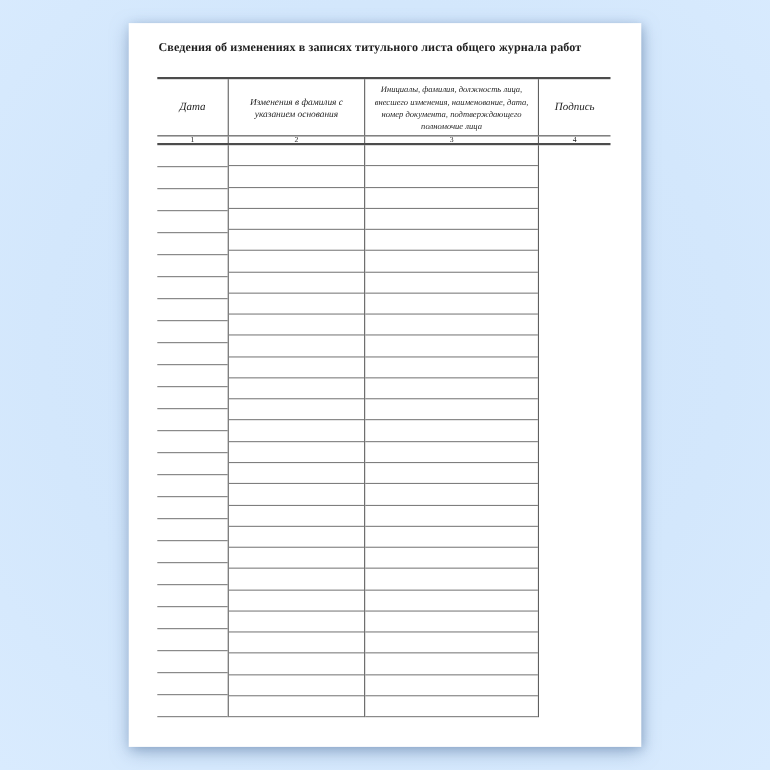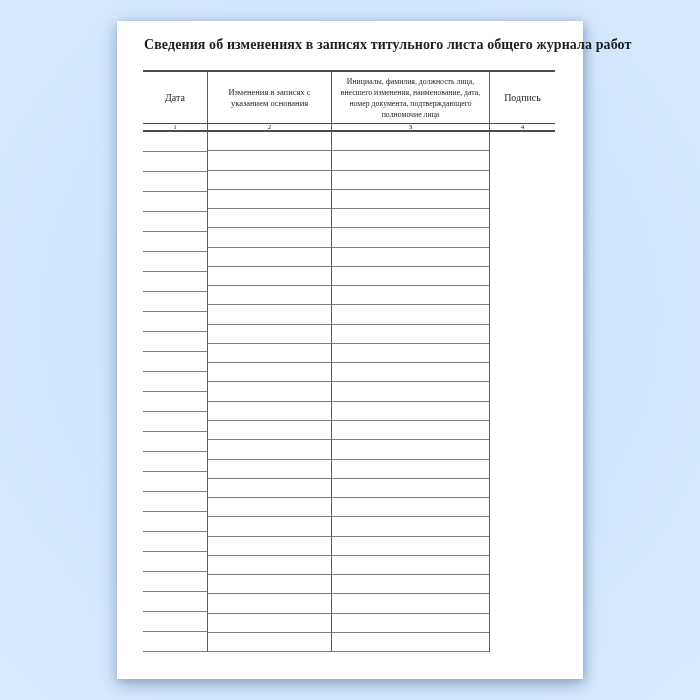--- a/index.html
+++ b/index.html
@@ -23,21 +23,21 @@
     width: 466px;
     height: 658px;
     background: #ffffff;
     box-shadow: 0 5px 16px rgba(96, 128, 168, 0.55), 2px 2px 8px rgba(96, 128, 168, 0.35);
   }
   .title {
     position: absolute;
     left: 27px;
     top: 16px;
     width: 414px;
-    font-size: 14px;
+    font-size: 11px;
     font-weight: bold;
     color: #1f1f1f;
     letter-spacing: 0.1px;
     white-space: nowrap;
   }
   .table {
     position: absolute;
     left: 26px;
     top: 49px;
     width: 412px;
@@ -50,21 +50,21 @@
   }
   .th {
     box-sizing: border-box;
     display: flex;
     align-items: center;
     justify-content: center;
     text-align: center;
     color: #1f1f1f;
     padding: 1px 3px;
   }
-  .th .lbl { width: 100%; }
+  .th .lbl { width: 100%; font-style: italic; }
   .c1 { width: 65px;  border-right: 1px solid #606060; }
   .c2 { width: 124px; border-right: 1px solid #606060; }
   .c3 { width: 158px; border-right: 1px solid #606060; }
   .c4 { width: 65px; align-items: center; }
   .th.c1, .th.c4 { font-size: 10px; }
   .th.c2 { font-size: 8.5px; line-height: 11px; }
   .th.c3 { font-size: 7.8px; line-height: 11px; }
   .numrow {
     display: flex;
     height: 6px;
@@ -100,21 +100,21 @@
 
     <div class="title">Сведения об изменениях в записях титульного листа общего журнала работ</div>
 
     <div class="table">
 
       <div class="thead">
         <div class="th c1">
           <span class="lbl">Дата</span>
         </div>
         <div class="th c2">
-          <span class="lbl">Изменения в записях с указанием основания</span>
+          <span class="lbl">Изменения в фамилия с указанием основания</span>
         </div>
         <div class="th c3">
           <span class="lbl">Инициалы, фамилия, должность лица, внесшего изменения, наименование, дата, номер документа, подтверждающего полномочие лица</span>
         </div>
         <div class="th c4">
           <span class="lbl">Подпись</span>
         </div>
       </div>
 
       <div class="numrow">

